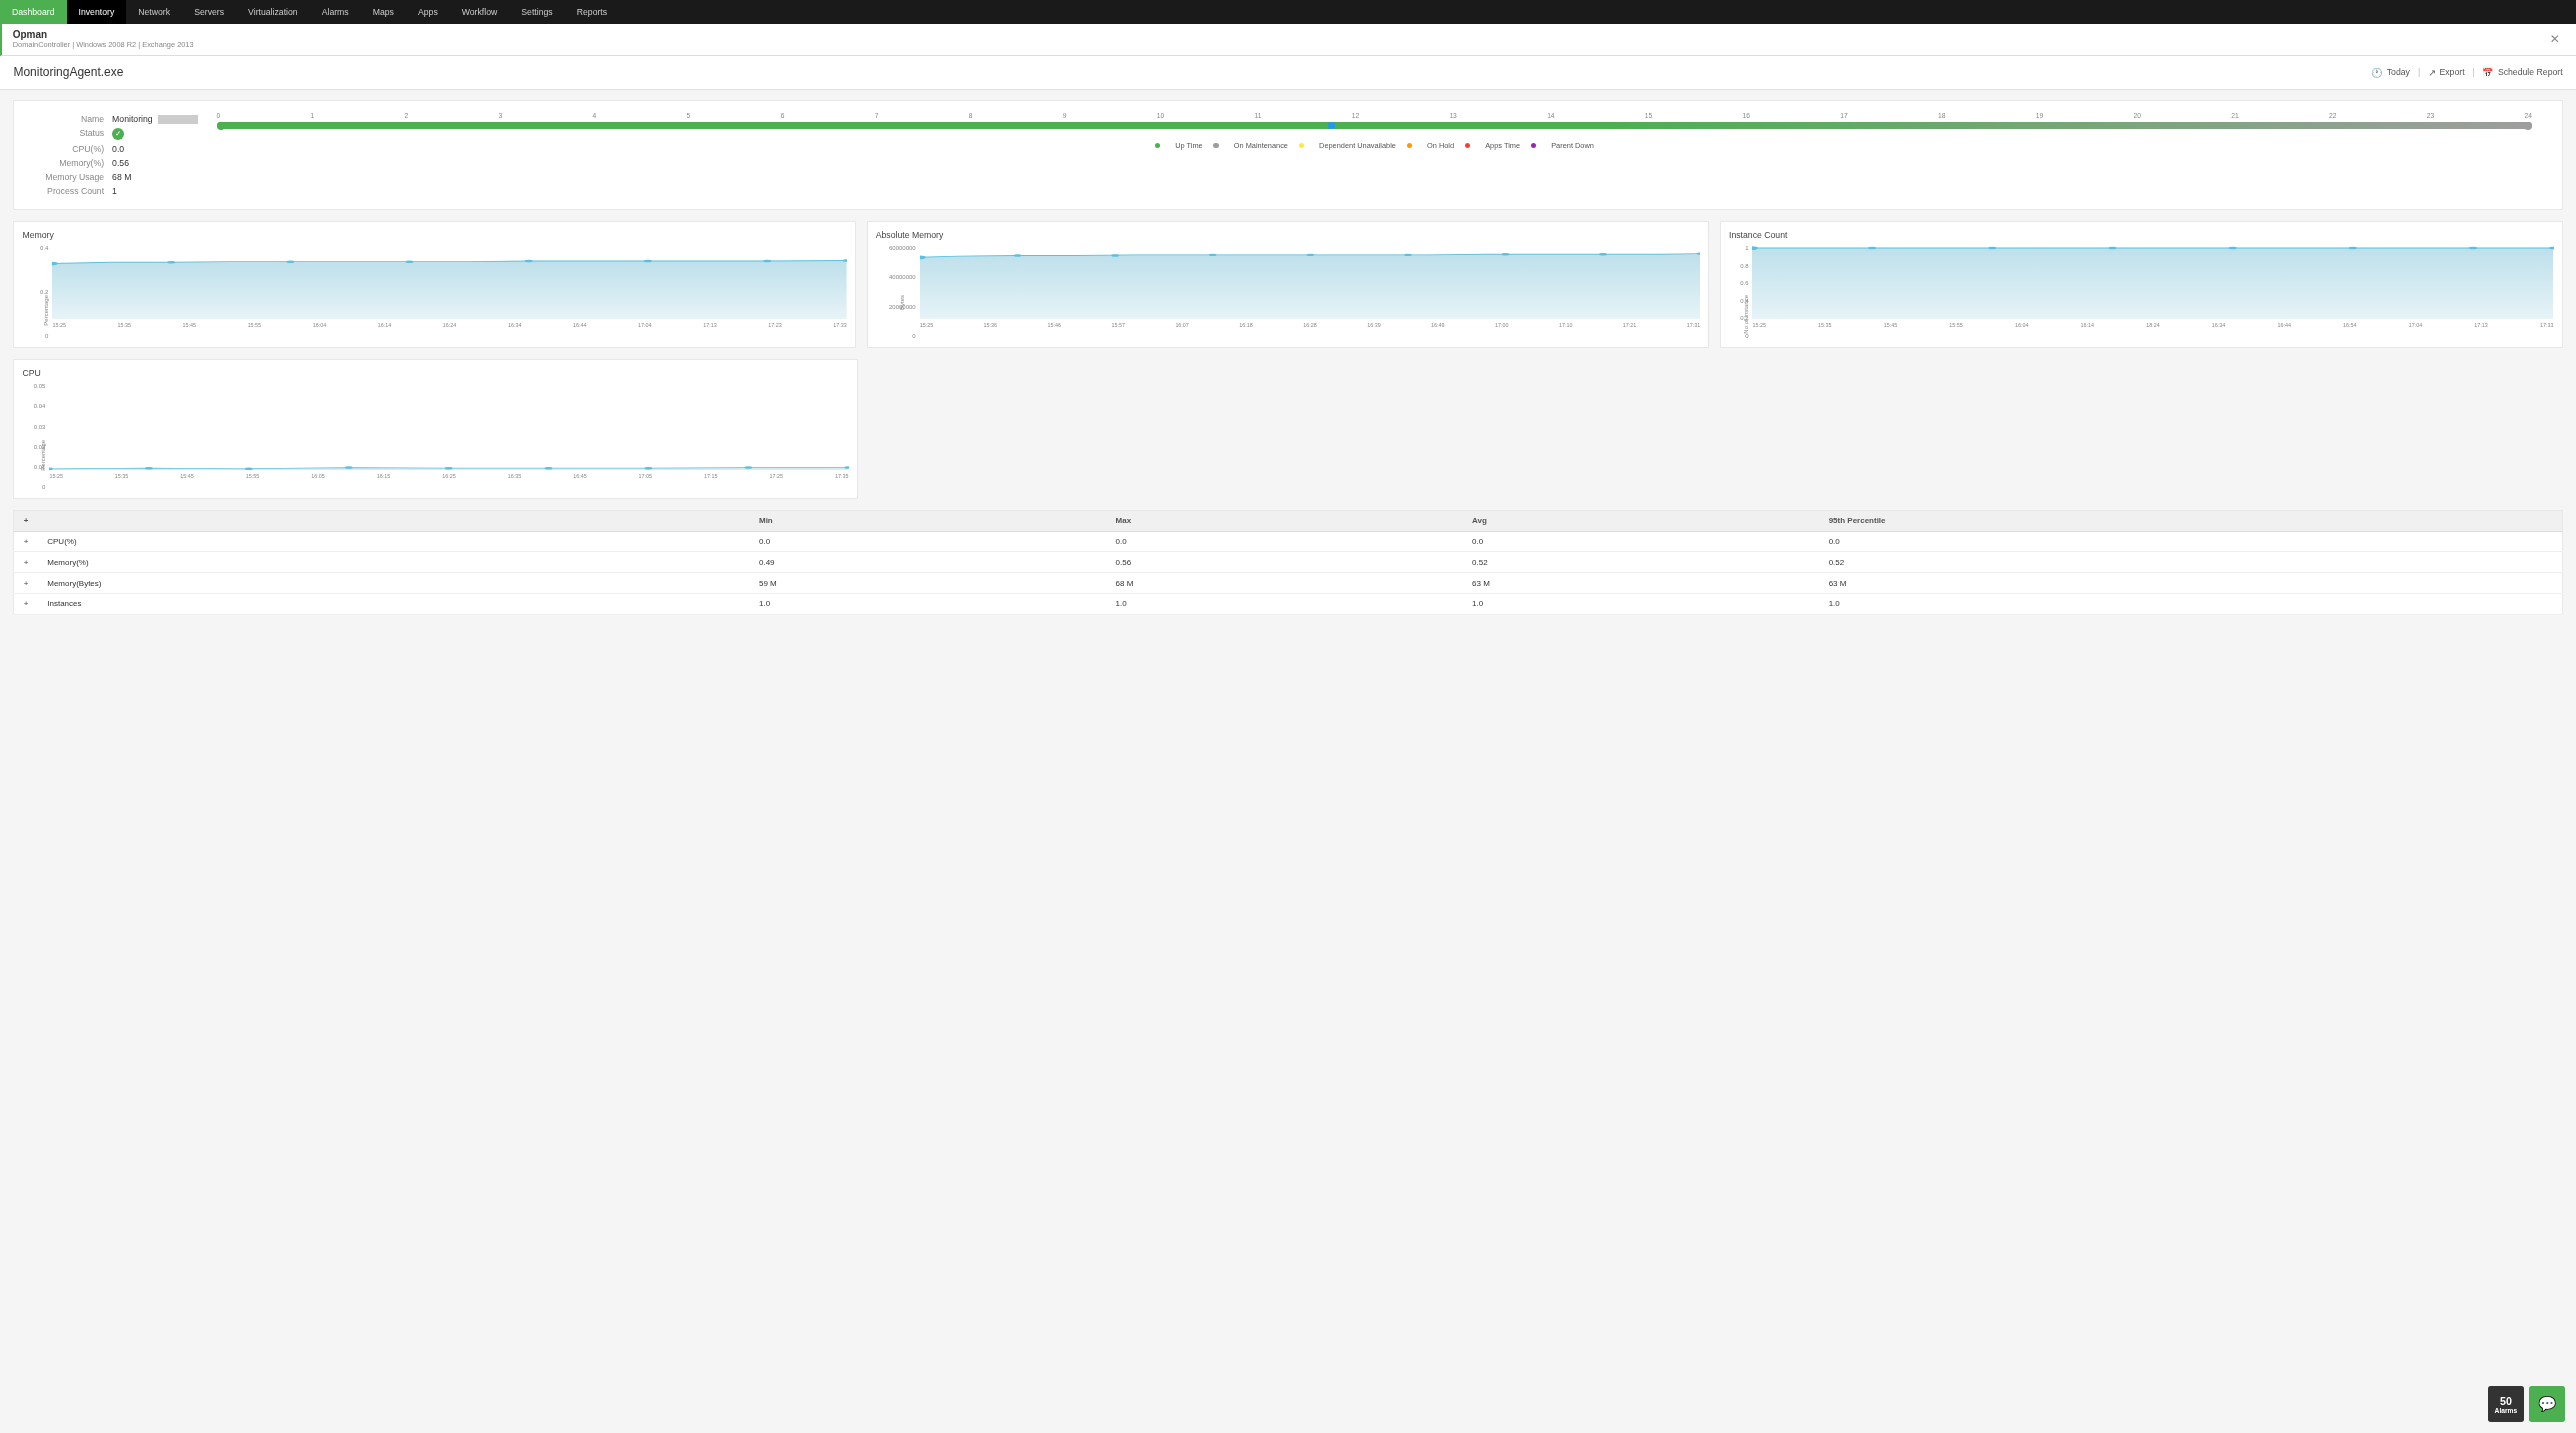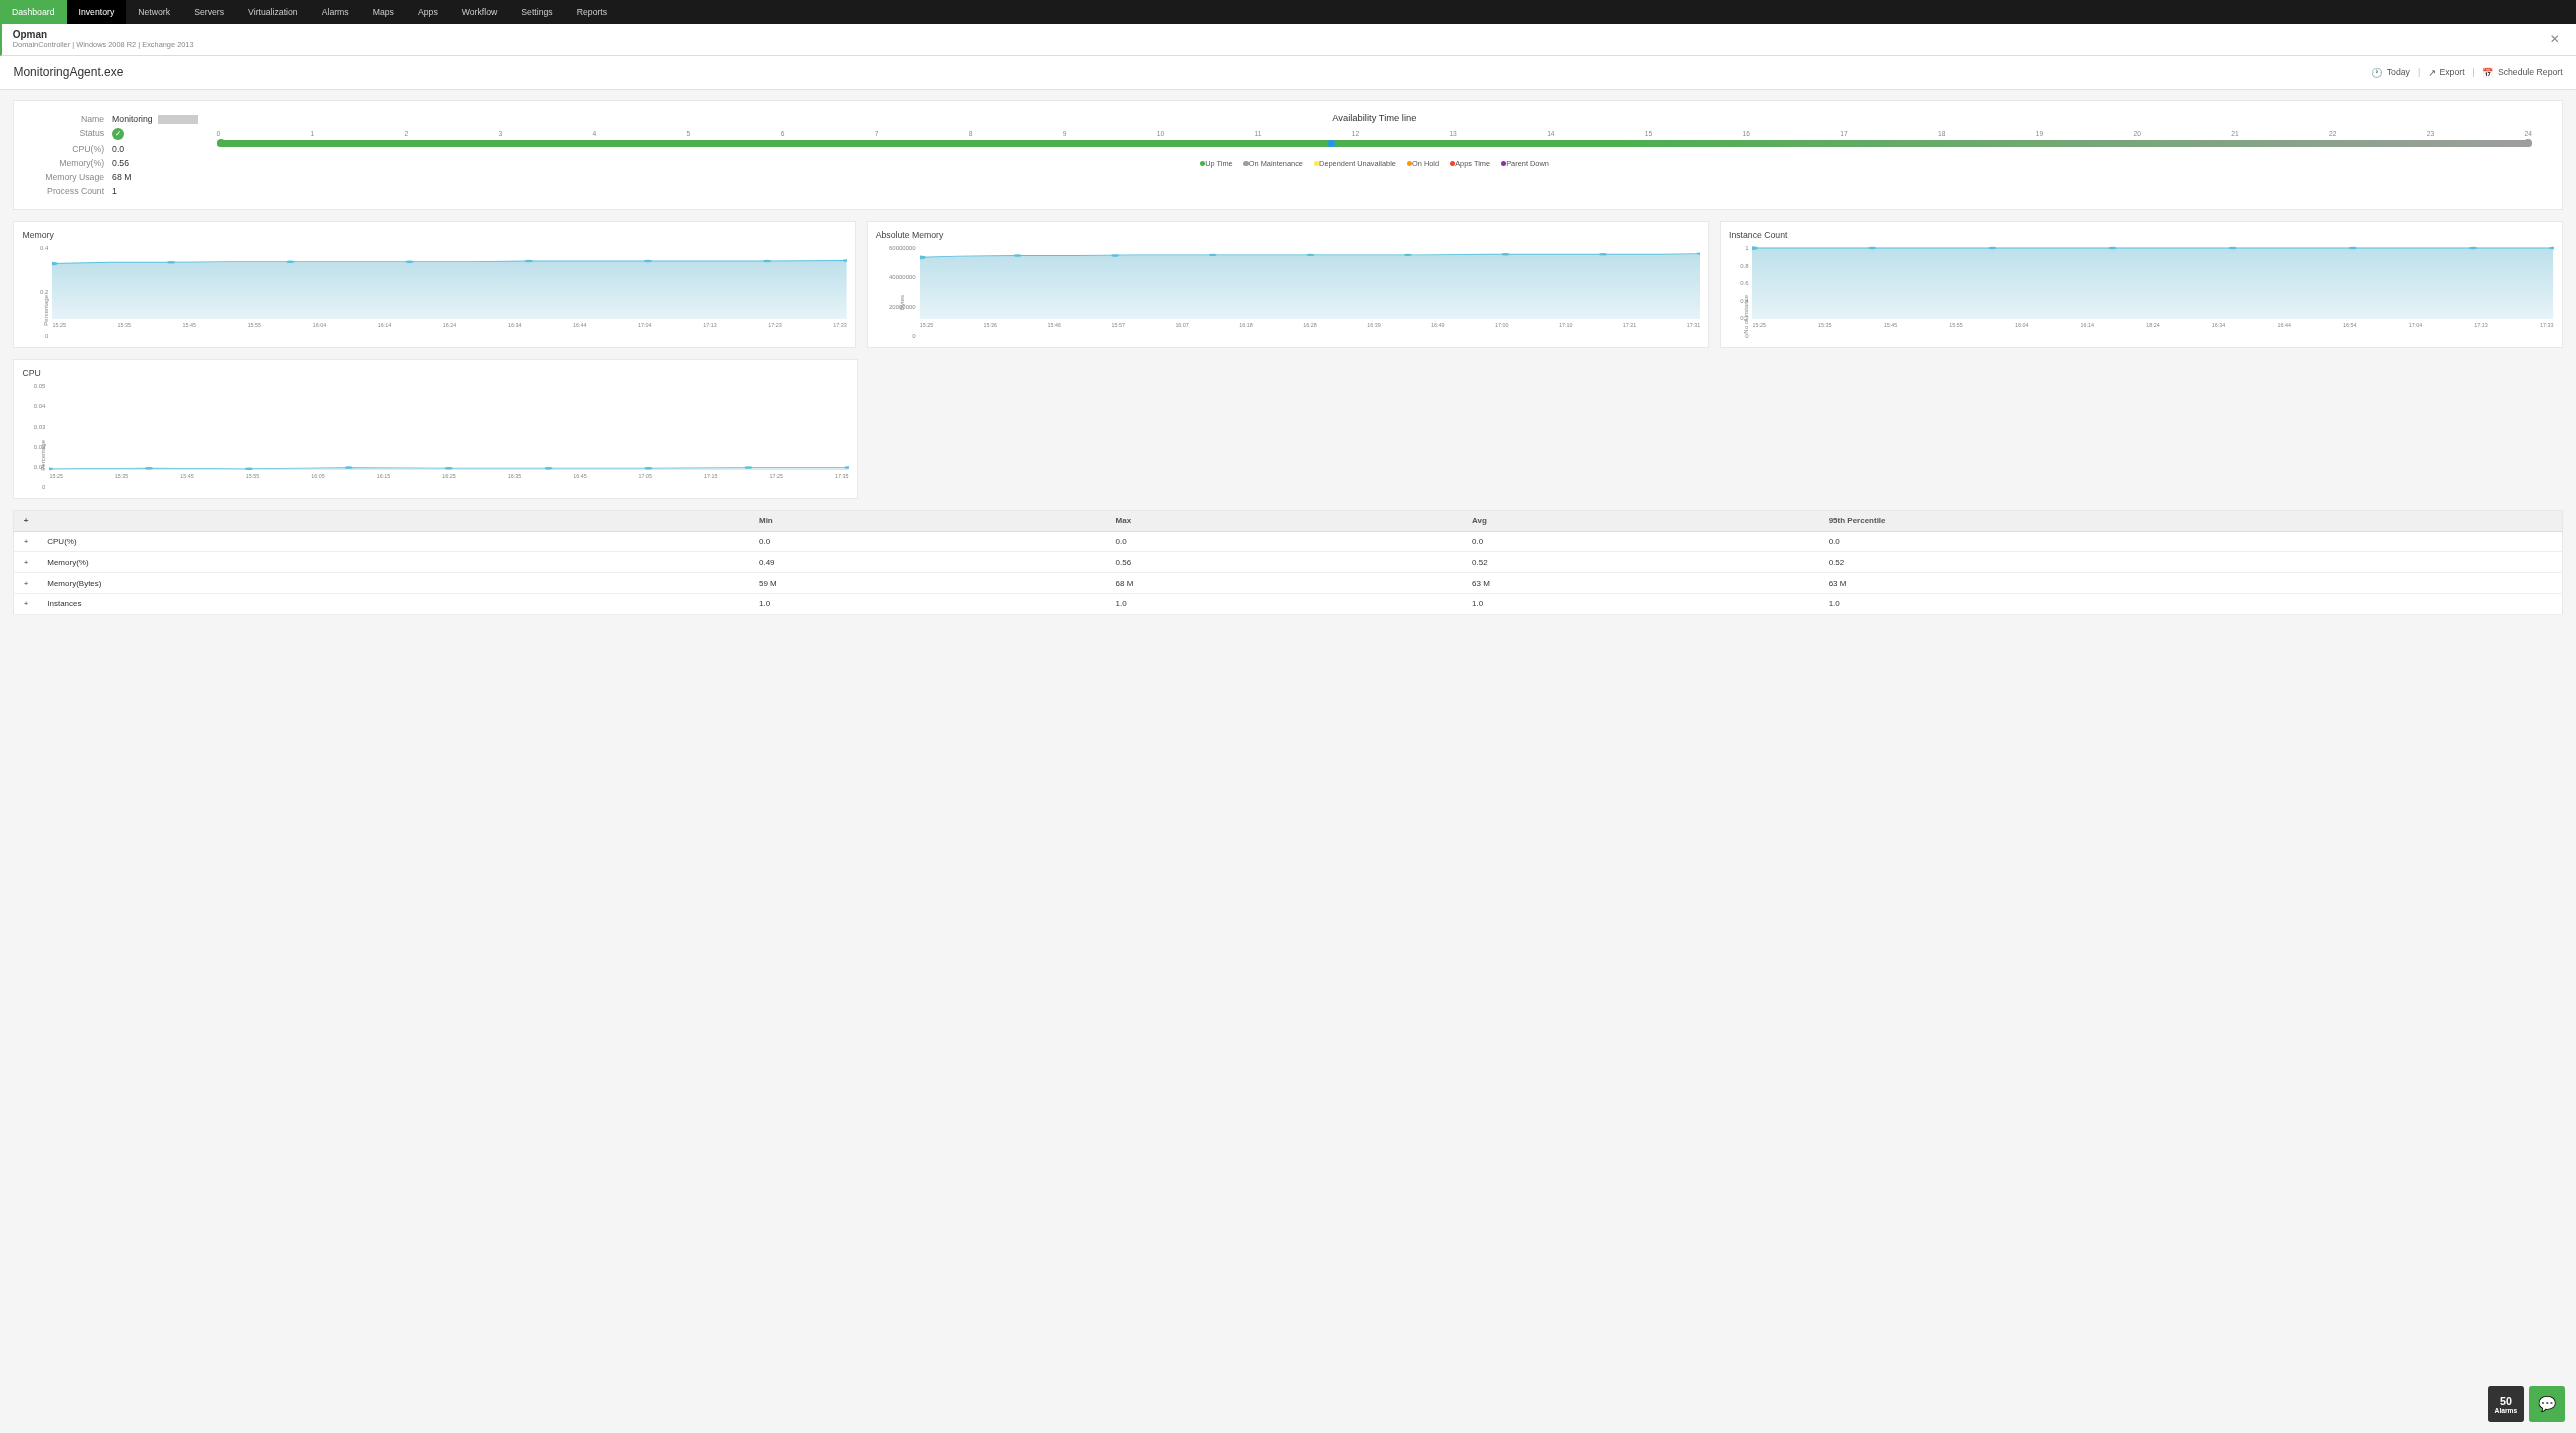--- a/index.html
+++ b/index.html
@@ -69,21 +69,21 @@
       padding: 0 13.4px;
     }
     .avail-title { font-size: 9.4px; font-weight: 500; text-align: center; margin-bottom: 6.7px; }
     .timeline-hours { display: flex; justify-content: space-between; margin-bottom: 2.7px; font-size: 6.7px; color: #888; padding: 0 5.4px; }
     .timeline-bar-container { position: relative; height: 13.4px; margin: 0 5.4px; }
     .timeline-bar { height: 6.7px; background: linear-gradient(to right, #4caf50 60%, #9e9e9e 100%); border-radius: 3.4px; margin-top: 3.4px; position: relative; }
     .timeline-dot-start { position: absolute; left: 0; top: 0; width: 8px; height: 8px; background: #4caf50; border-radius: 50%; margin-top: -0.7px; }
     .timeline-dot-mid { position: absolute; left: 48%; width: 6.7px; height: 6.7px; background: #2196f3; border-radius: 50%; margin-top: 0px; }
     .timeline-dot-end { position: absolute; right: 0; top: 0; width: 8px; height: 8px; background: #9e9e9e; border-radius: 50%; margin-top: -0.7px; }
     .timeline-legend { display: flex; justify-content: center; gap: 10.7px; margin-top: 5.4px; font-size: 7.4px; color: #555; flex-wrap: wrap; }
-    .legend-item { display: flex; align-items: center; gap: 0; }
+    .legend-item { display: flex; align-items: center; gap: 15px; }
     .legend-dot { width: 5.4px; height: 5.4px; border-radius: 50%; }
 
     .info-and-avail { display: flex; align-items: flex-start; background: #fff; border: 0.7px solid #e8e8e8; margin-bottom: 10.7px; padding: 10.7px; }
 
     
     .charts-row { display: flex; gap: 10.7px; margin-bottom: 10.7px; }
     .chart-card { background: #fff; border: 0.7px solid #e8e8e8; padding: 8px; flex: 1; }
     .chart-title { font-size: 8.7px; font-weight: 500; margin-bottom: 5.4px; color: #444; }
 
     
@@ -201,21 +201,20 @@
         <div class="info-label">Memory Usage</div>
         <div class="info-value">68 M</div>
       </div>
       <div class="info-row">
         <div class="info-label">Process Count</div>
         <div class="info-value">1</div>
       </div>
     </div>
 
     <div class="avail-section">
-      <div class="avail-title">Availability Time line</div>
       <div class="timeline-hours">
         <span>0</span>
           <span>1</span>
           <span>2</span>
         <span>3</span>
           <span>4</span>
           <span>5</span>
         <span>6</span>
           <span>7</span>
           <span>8</span>

